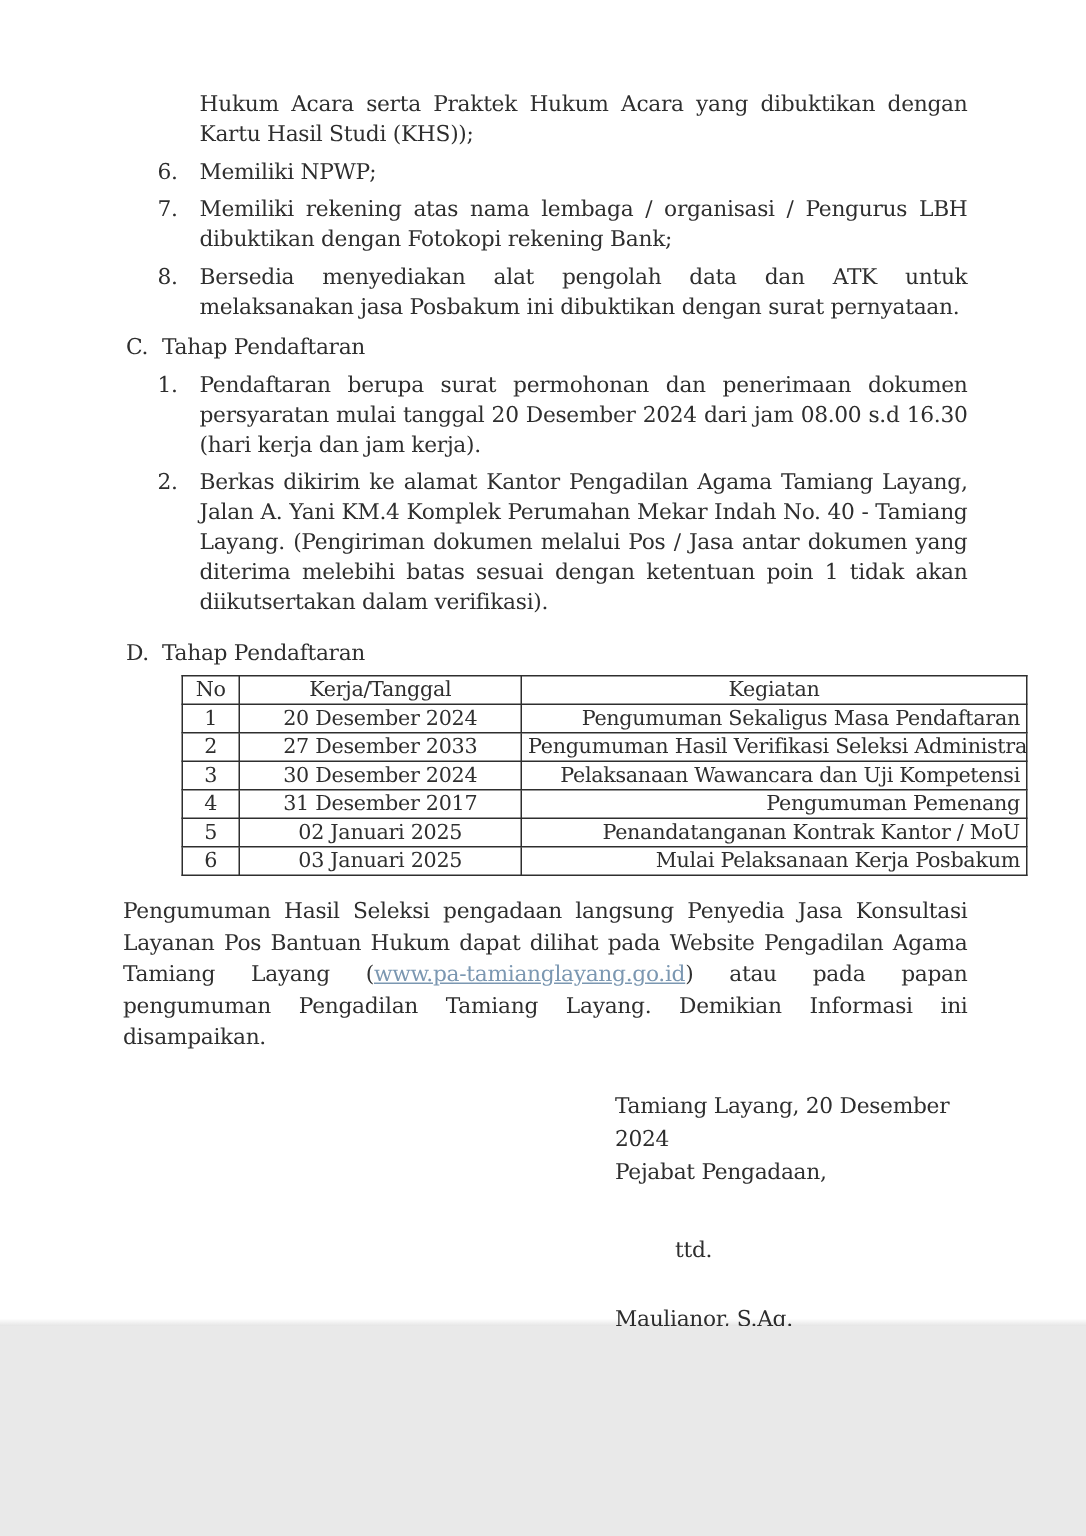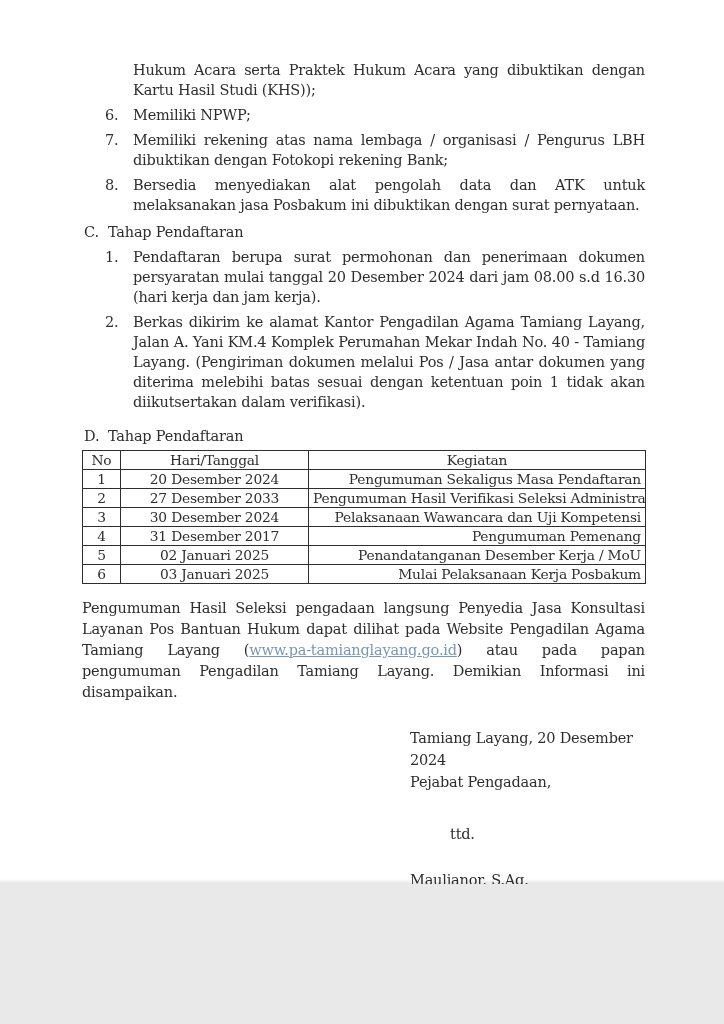--- a/index.html
+++ b/index.html
@@ -34,20 +34,21 @@
   .sec { display: flex; margin-top: 7px; }
   .sec .sec-label { flex: 0 0 26px; padding-left: 2px; }
   .sec-d { margin-top: 14px; }
   table.schedule {
     margin-top: 4px;
     width: 563px;
     border-collapse: collapse;
     table-layout: fixed;
     font-size: 13.8px;
     letter-spacing: -0.2px;
+    margin-left: 39px;
   }
   table.schedule td {
     border: 1.4px solid #2e2e2e;
     height: 19px;
     padding: 0 4px;
     line-height: 17px;
     overflow: hidden;
     white-space: nowrap;
   }
   .col-no { width: 38px; }
@@ -118,21 +119,21 @@
 
     <table class="schedule">
       <colgroup>
         <col class="col-no">
           <col class="col-date">
           <col class="col-activity">
       </colgroup>
       <tbody>
         <tr>
           <td class="c">No</td>
-          <td class="c">Hari/Tanggal</td>
+          <td class="c">Kerja/Tanggal</td>
           <td class="c">Kegiatan</td>
         </tr>
         <tr>
           <td class="c">1</td>
           <td class="c">20 Desember 2024</td>
           <td class="l">Pengumuman Sekaligus Masa Pendaftaran</td>
         </tr>
         <tr>
           <td class="c">2</td>
           <td class="c">27 Desember 2033</td>
@@ -144,21 +145,21 @@
           <td class="l">Pelaksanaan Wawancara dan Uji Kompetensi</td>
         </tr>
         <tr>
           <td class="c">4</td>
           <td class="c">31 Desember 2017</td>
           <td class="l">Pengumuman Pemenang</td>
         </tr>
         <tr>
           <td class="c">5</td>
           <td class="c">02 Januari 2025</td>
-          <td class="l">Penandatanganan Desember Kerja / MoU</td>
+          <td class="l">Penandatanganan Kontrak Kantor / MoU</td>
         </tr>
         <tr>
           <td class="c">6</td>
           <td class="c">03 Januari 2025</td>
           <td class="l">Mulai Pelaksanaan Kerja Posbakum</td>
         </tr>
       </tbody>
     </table>
 
     <p class="closing justify"><span>Pengumuman Hasil Seleksi pengadaan langsung Penyedia Jasa Konsultasi Layanan Pos Bantuan Hukum dapat dilihat pada Website Pengadilan Agama Tamiang Layang (</span><a class="weblink">www.pa-tamianglayang.go.id</a><span>) atau pada papan pengumuman Pengadilan Tamiang Layang. Demikian Informasi ini disampaikan.</span></p>

